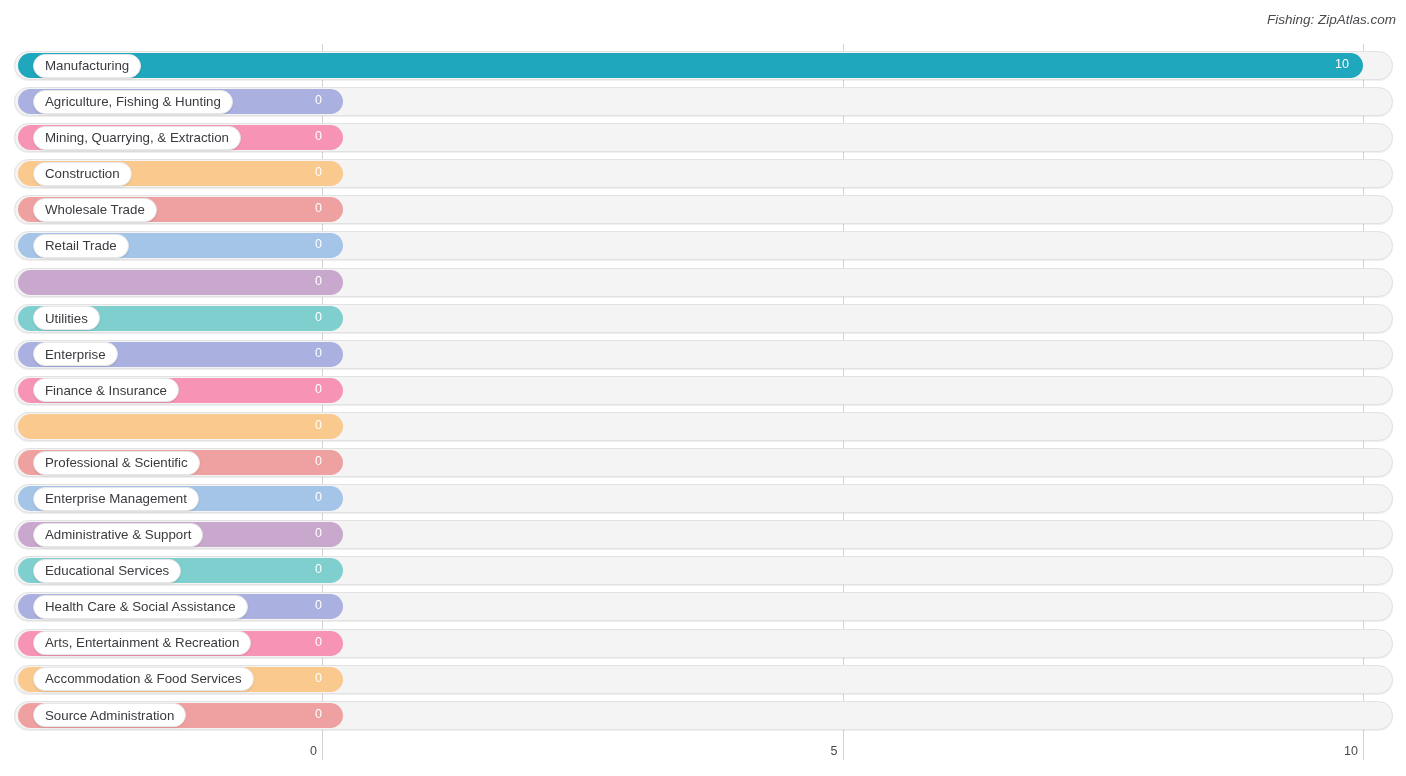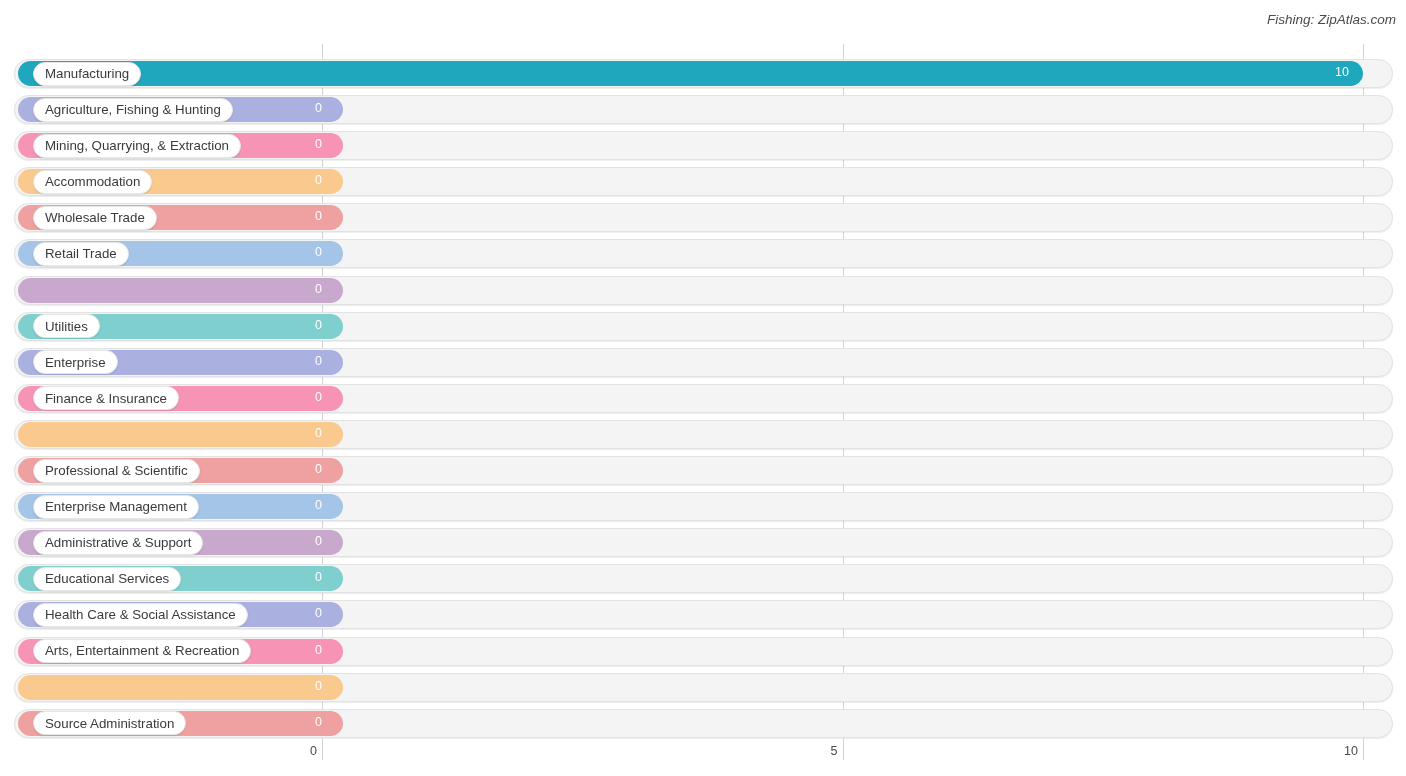--- a/index.html
+++ b/index.html
@@ -52,21 +52,21 @@
   .gridline {
     position: absolute;
     top: 0;
     bottom: 0;
     width: 1px;
     background: #d3d3d6;
   }
 
   .rows {
     position: absolute;
-    left: 0; top: 12px; right: 0;
+    left: 0; top: 4px; right: 0;
   }
   .row {
     position: relative;
     height: 36.1px;
   }
 
   
   .track {
     position: absolute;
     left: 14px;
@@ -178,21 +178,21 @@
         <div class="bar" style="width: 325px; background: rgb(247, 148, 182);"></div>
         <div class="label-pill">
           <span class="label-text">Mining, Quarrying, &amp; Extraction</span>
         </div>
         <div class="value-in" style="left: 315px;">0</div>
       </div>
       <div class="row">
         <div class="track"></div>
         <div class="bar" style="width: 325px; background: rgb(250, 201, 142);"></div>
         <div class="label-pill">
-          <span class="label-text">Accommodation</span>
+          <span class="label-text">Construction</span>
         </div>
         <div class="value-in" style="left: 315px;">0</div>
       </div>
       <div class="row">
         <div class="track"></div>
         <div class="bar" style="width: 325px; background: rgb(238, 161, 160);"></div>
         <div class="label-pill">
           <span class="label-text">Wholesale Trade</span>
         </div>
         <div class="value-in" style="left: 315px;">0</div>
@@ -283,20 +283,23 @@
         <div class="track"></div>
         <div class="bar" style="width: 325px; background: rgb(247, 148, 182);"></div>
         <div class="label-pill">
           <span class="label-text">Arts, Entertainment &amp; Recreation</span>
         </div>
         <div class="value-in" style="left: 315px;">0</div>
       </div>
       <div class="row">
         <div class="track"></div>
         <div class="bar" style="width: 325px; background: rgb(250, 201, 142);"></div>
+        <div class="label-pill">
+          <span class="label-text">Accommodation &amp; Food Services</span>
+        </div>
         <div class="value-in" style="left: 315px;">0</div>
       </div>
       <div class="row">
         <div class="track"></div>
         <div class="bar" style="width: 325px; background: rgb(238, 161, 160);"></div>
         <div class="label-pill">
           <span class="label-text">Source Administration</span>
         </div>
         <div class="value-in" style="left: 315px;">0</div>
       </div>

